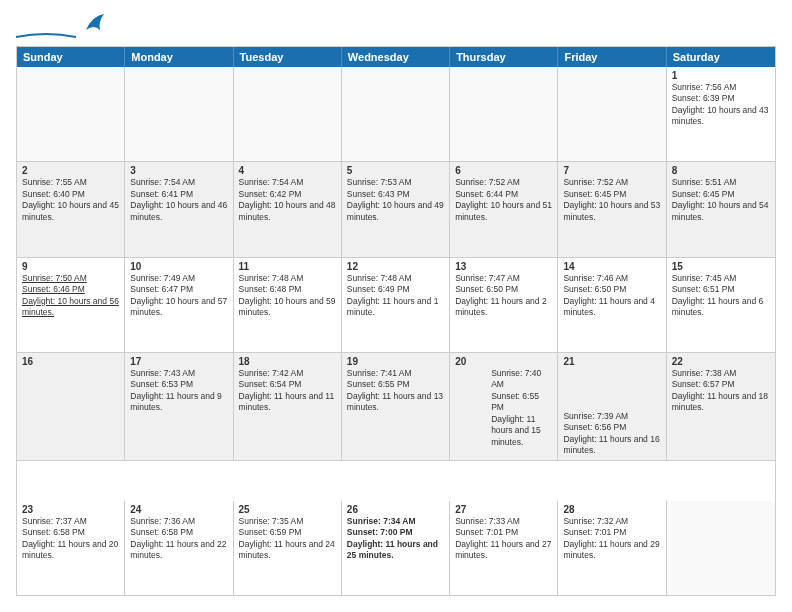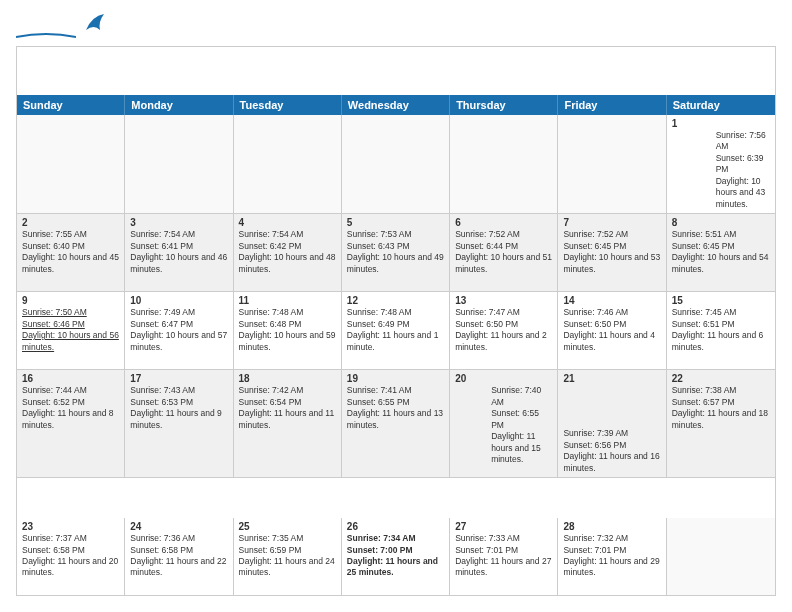--- a/index.html
+++ b/index.html
@@ -43,21 +43,20 @@
     .calendar {
       flex: 1;
       display: flex;
       flex-direction: column;
       border: 1px solid #ccc;
     }
     .cal-header {
       display: grid;
       grid-template-columns: repeat(7, 1fr);
       background: #1a6faf;
-      margin-top: 48px;
     }
     .cal-header-cell {
       color: #fff;
       font-size: 11px;
       font-weight: bold;
       padding: 4px 6px;
       text-align: left;
       border-right: 1px solid #4a8fc0;
     }
     .cal-header-cell:last-child { border-right: none; }
@@ -135,21 +134,21 @@
     <div class="cal-body" id="cal-body">
         <div class="cal-row">
           <div class="cal-cell empty"></div>
           <div class="cal-cell empty"></div>
           <div class="cal-cell empty"></div>
           <div class="cal-cell empty"></div>
           <div class="cal-cell empty"></div>
           <div class="cal-cell empty"></div>
           <div class="cal-cell">
             <div class="day-num">1</div>
-            <div class="cell-text" style="white-space: pre-line; margin-left: 44px;">Sunrise: 7:56 AM
+            <div class="cell-text" style="white-space: pre-line;">Sunrise: 7:56 AM
 Sunset: 6:39 PM
 Daylight: 10 hours and 43 minutes.</div>
           </div>
         </div>
         <div class="cal-row">
           <div class="cal-cell alt-bg">
             <div class="day-num">2</div>
             <div class="cell-text" style="white-space: pre-line;">Sunrise: 7:55 AM
 Sunset: 6:40 PM
 Daylight: 10 hours and 45 minutes.</div>
@@ -231,23 +230,20 @@
           <div class="cal-cell">
             <div class="day-num">15</div>
             <div class="cell-text" style="white-space: pre-line;">Sunrise: 7:45 AM
 Sunset: 6:51 PM
 Daylight: 11 hours and 6 minutes.</div>
           </div>
         </div>
         <div class="cal-row">
           <div class="cal-cell alt-bg">
             <div class="day-num">16</div>
-            <div class="cell-text" style="white-space: pre-line;">Sunrise: 7:44 AM
-Sunset: 6:52 PM
-Daylight: 11 hours and 8 minutes.</div>
           </div>
           <div class="cal-cell alt-bg">
             <div class="day-num">17</div>
             <div class="cell-text" style="white-space: pre-line;">Sunrise: 7:43 AM
 Sunset: 6:53 PM
 Daylight: 11 hours and 9 minutes.</div>
           </div>
           <div class="cal-cell alt-bg">
             <div class="day-num">18</div>
             <div class="cell-text" style="white-space: pre-line;">Sunrise: 7:42 AM

